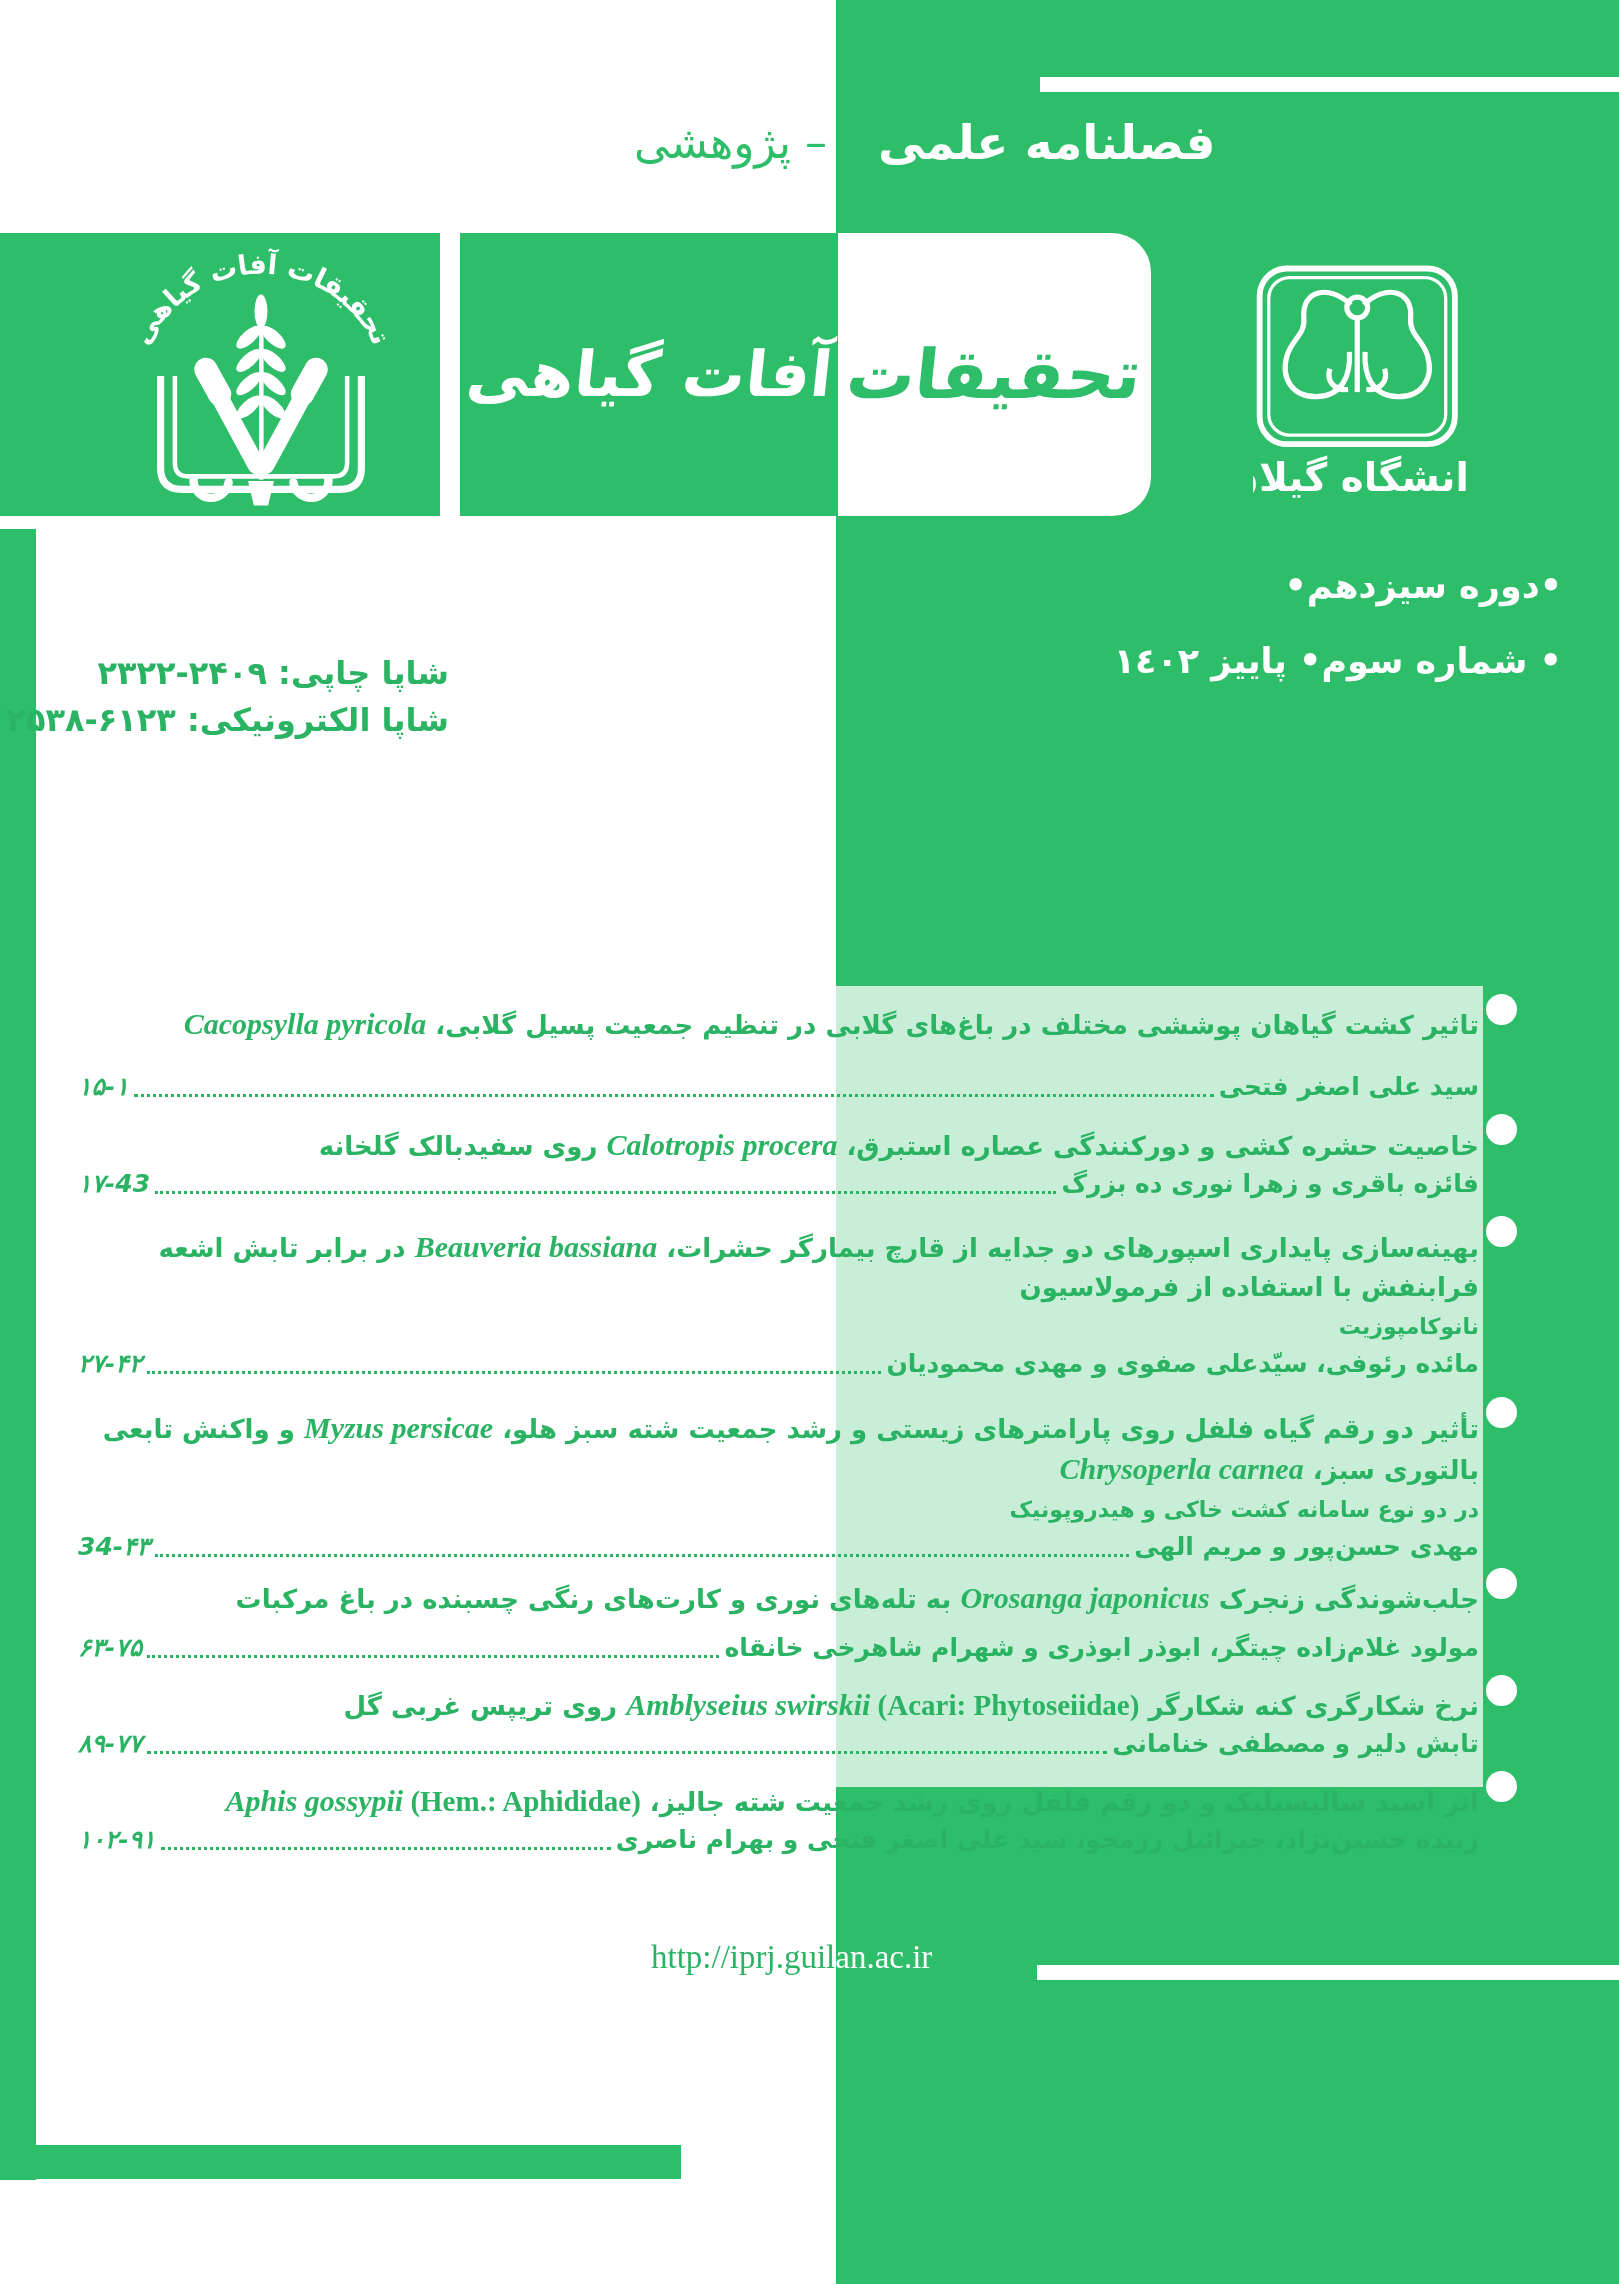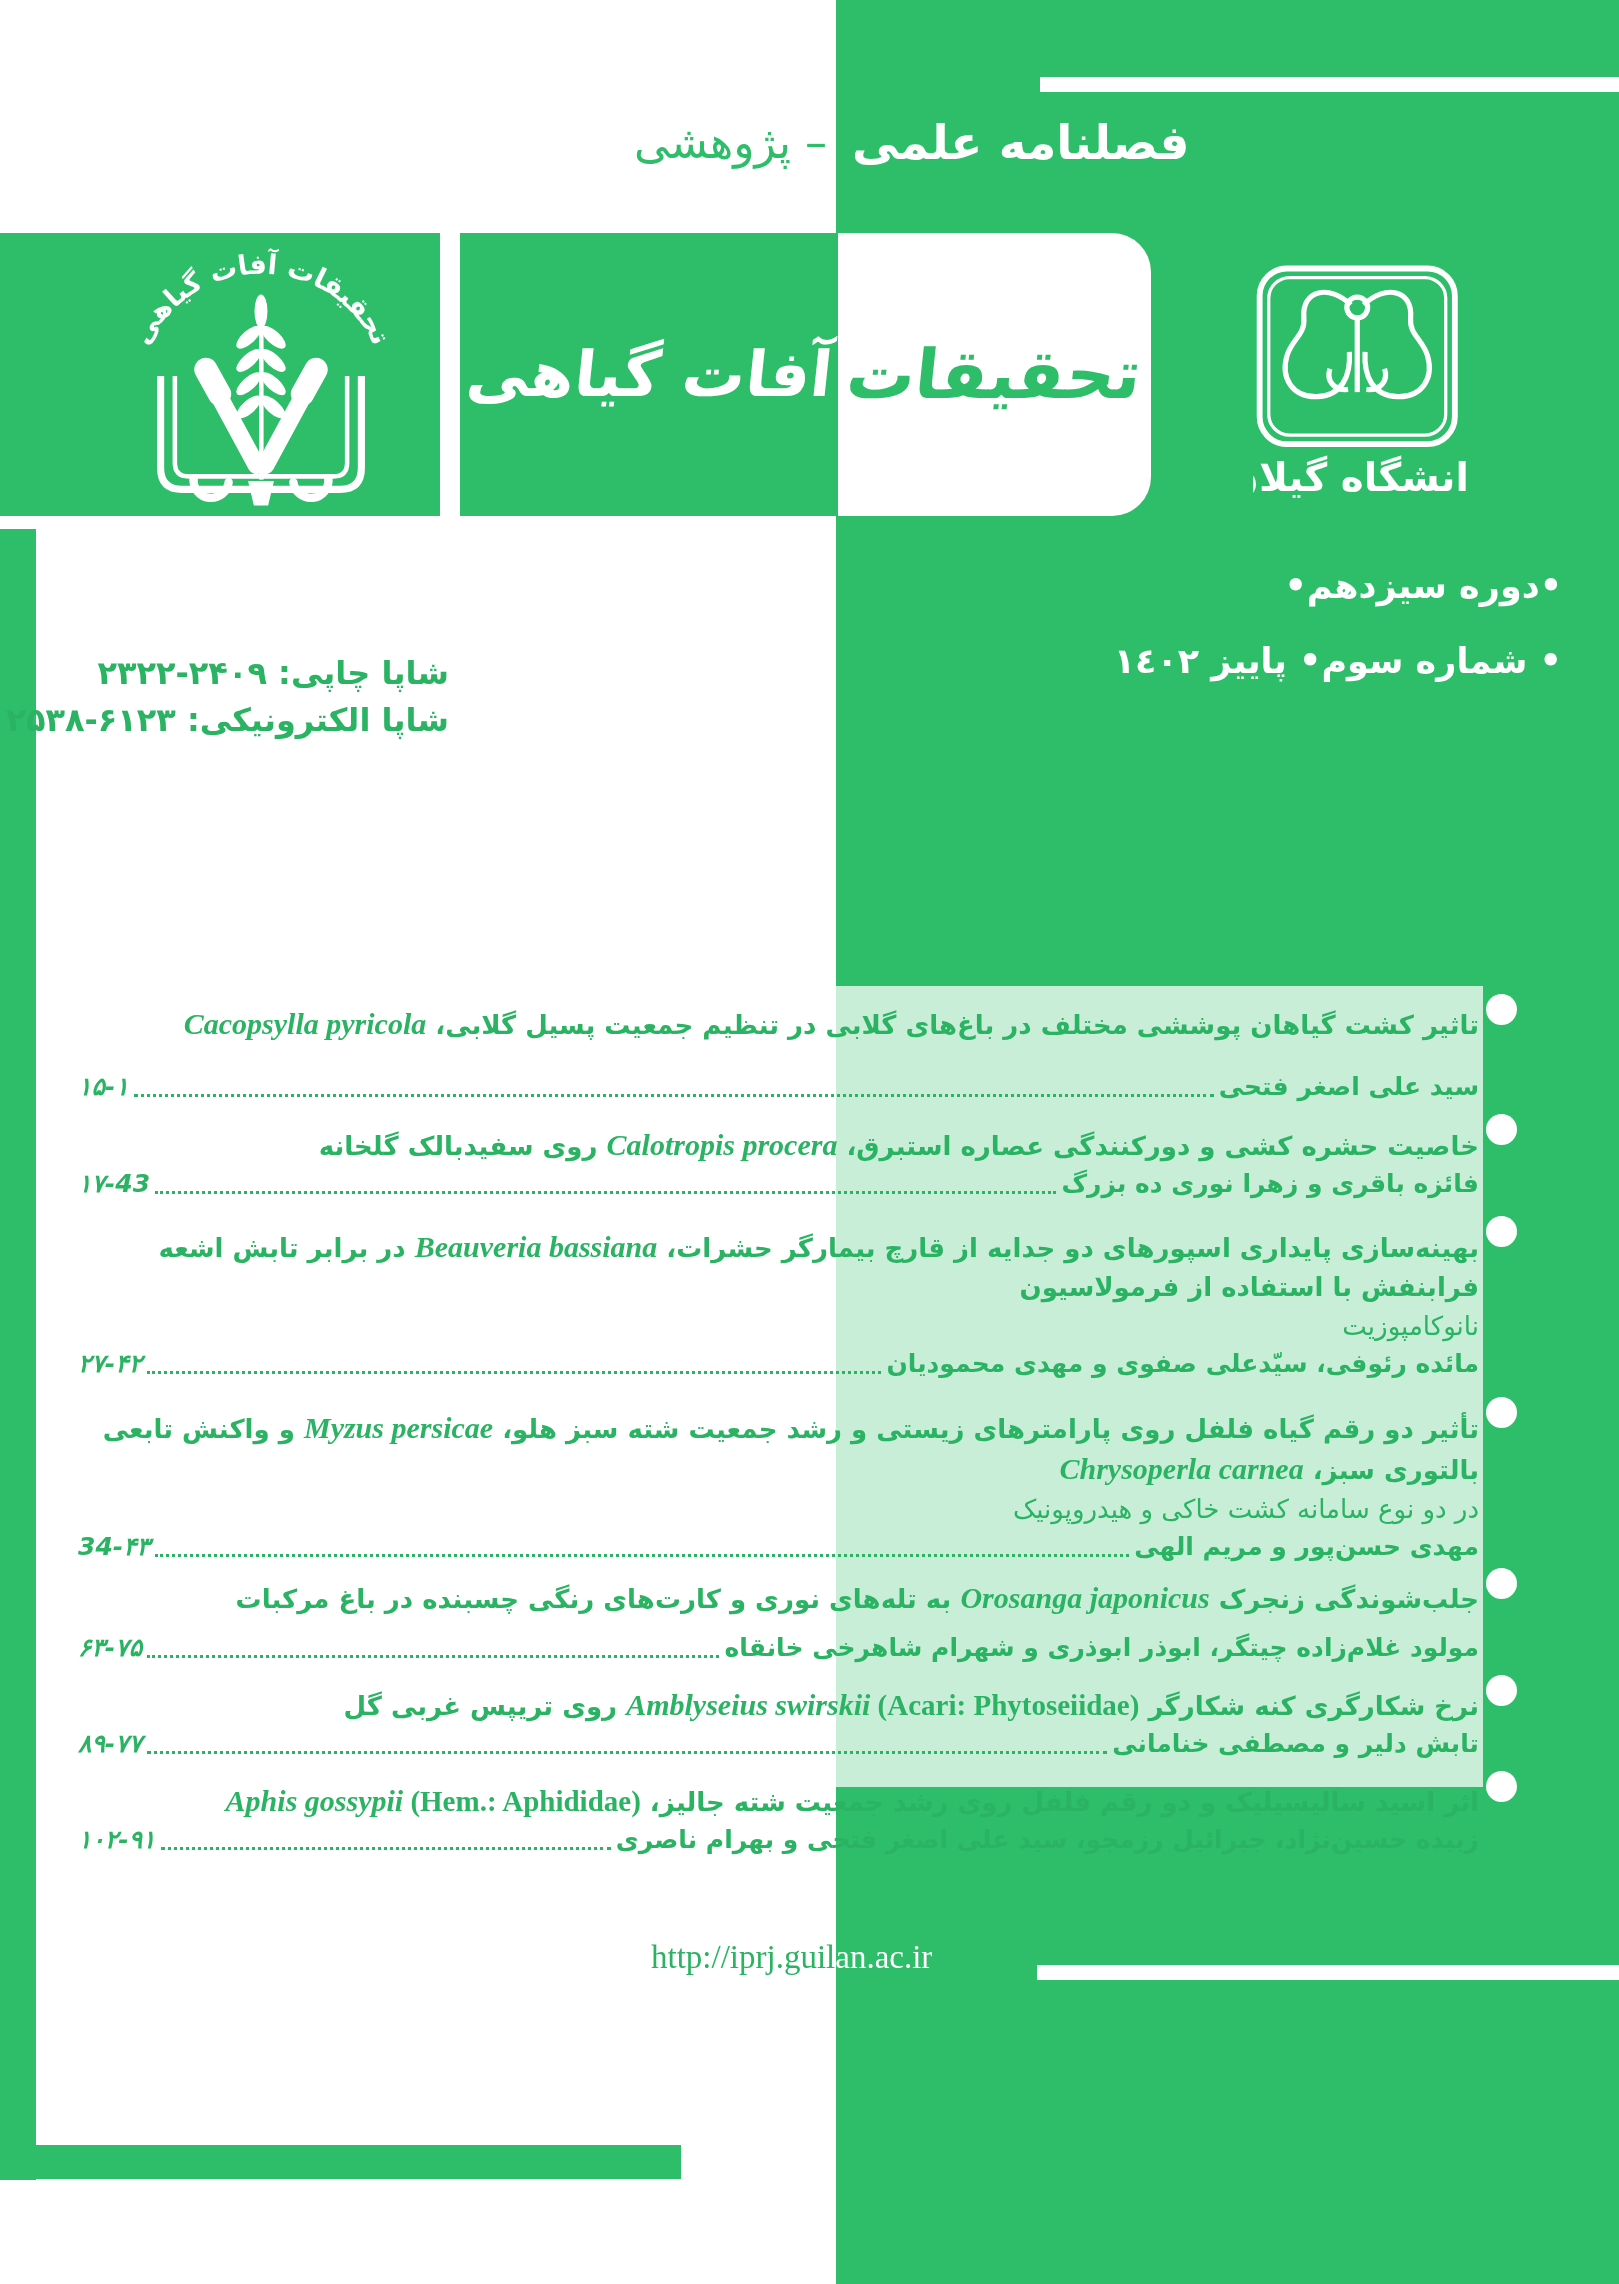--- a/index.html
+++ b/index.html
@@ -10,21 +10,21 @@
   .abs{position:absolute;}
 
   
   #green-right{left:836px;top:0;width:783px;height:2284px;background:var(--green);}
   #top-white-bar{left:1040px;top:77px;width:579px;height:15px;background:#fff;}
   #bottom-white-bar{left:1037px;top:1965px;width:582px;height:15px;background:#fff;}
   #left-green-bar{left:0;top:529px;width:36px;height:1651px;background:var(--green);}
   #bottom-green-band{left:0;top:2145px;width:681px;height:34px;background:var(--green);}
 
   
-  #header-right{left:852px;top:115px;font-size:47px;font-weight:bold;color:#fff;direction:rtl;white-space:nowrap;}
+  #header-right{left:878px;top:115px;font-size:47px;font-weight:bold;color:#fff;direction:rtl;white-space:nowrap;}
   #header-left{right:792px;top:117px;font-size:44px;font-weight:normal;color:var(--green);direction:rtl;white-space:nowrap;}
 
   
   #logo-box{left:0;top:233px;width:440px;height:283px;background:var(--green);}
   #journal-logo{position:absolute;left:98px;top:6.5px;width:326px;height:272px;}
   #title-green-box{left:460px;top:233px;width:380px;height:283px;background:var(--green);
     display:flex;align-items:center;justify-content:center;}
   #title-green-box .callig{font-size:63px;font-weight:bold;color:#fff;transform:skewX(-6deg);white-space:nowrap;}
   #title-white-box{left:838px;top:233px;width:313px;height:283px;background:#fff;border-radius:0 39px 39px 0;
     display:flex;align-items:center;justify-content:center;}
@@ -42,21 +42,21 @@
   #issn-line2{margin-top:11.7px;}
   .num{direction:ltr;unicode-bidi:embed;}
 
   
   #toc-panel{left:74px;top:986px;width:1409px;height:801px;background:rgba(255,255,255,0.74);}
   #toc{left:78px;top:986px;width:1401px;direction:rtl;}
   .entry{position:relative;text-align:right;}
   .entry .t{font-size:26px;font-weight:bold;color:var(--tgreen);line-height:39px;}
   .entry .t .lat{font-family:Liberation Serif, serif;font-style:italic;font-size:30px;}
   .entry .t .latr{font-family:Liberation Serif, serif;font-style:normal;font-size:29px;}
-  .entry .t2{font-size:26px;font-weight:normal;color:var(--tgreen);line-height:39px;}
+  .entry .t2{font-size:22px;font-weight:bold;color:var(--tgreen);line-height:39px;}
   .authors{display:flex;align-items:flex-end;font-size:25px;font-weight:bold;color:var(--tgreen);line-height:36px;}
   .names{white-space:nowrap;}
   .leader{flex:1;border-bottom:3.3px dotted var(--tgreen);margin:0 5.2px 7.8px 5.2px;min-width:13px;}
   .pages{white-space:nowrap;font-style:italic;}
   .bullet{position:absolute;right:-38px;top:-10.4px;width:31px;height:31px;border-radius:50%;background:#fff;}
   .e1{margin-top:18px;} .e1 .t{margin-bottom:24px;}
   .e2{margin-top:19.5px;}
   .e3{margin-top:25px;}
   .e4{margin-top:26px;}
   .e5{margin-top:13.7px;} .e5 .t{margin-bottom:11px;}

